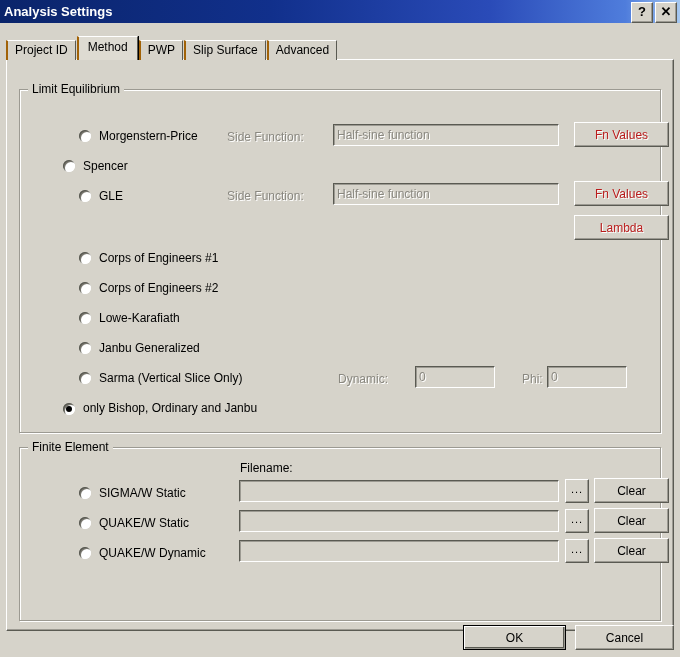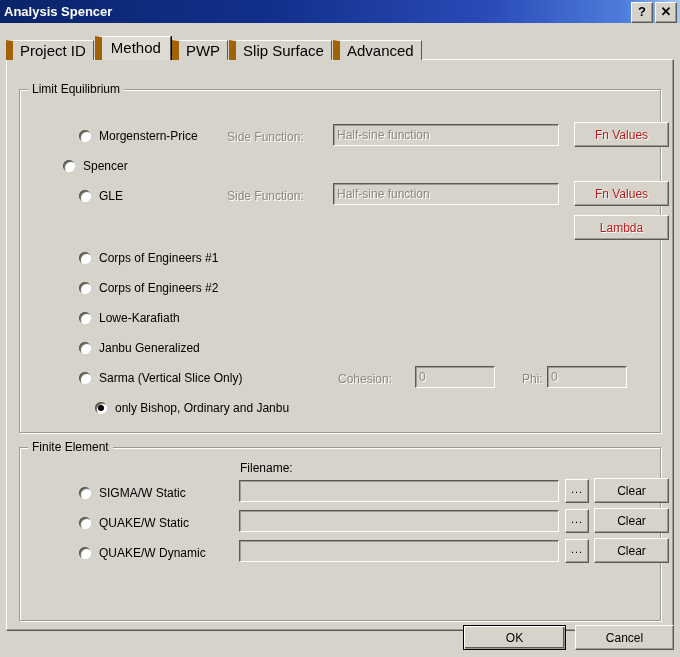--- a/index.html
+++ b/index.html
@@ -66,24 +66,24 @@
     display: flex;
     align-items: flex-end;
   }
   .tab {
     height: 19px;
     line-height: 19px;
     padding: 0 7px;
     margin-right: 1px;
     background: #d6d3ca;
     border-top: 1px solid #ffffff;
-    border-left: 7px solid #a16207;
+    border-left: 2px solid #a16207;
     border-right: 1px solid #5a5a52;
     border-bottom: none;
-    font-size: 15px;
+    font-size: 12px;
     white-space: nowrap;
     cursor: default;
     position: relative;
     z-index: 1;
   }
   .tab.active {
     height: 23px;
     line-height: 21px;
     background: #dedbd2;
     margin-top: -4px;
@@ -209,21 +209,21 @@
   .btn.default {
     border: 1px solid #000;
     box-shadow: inset 1px 1px 0 #ffffff, inset -1px -1px 0 #9c9a92, inset -2px -2px 0 #5a5a52;
   }
   .btn.ellipsis { font-size: 11px; letter-spacing: 1px; padding-bottom: 4px; }
 </style>
 </head>
 <body>
 
 <div class="titlebar">
-  <div class="titlebar-text">Analysis Spencer</div>
+  <div class="titlebar-text">Analysis Settings</div>
   <div class="titlebar-btns">
     <div class="tbtn">?</div>
     <div class="tbtn">✕</div>
   </div>
 </div>
 
 <div class="tabstrip">
   <div class="tab">Project ID</div>
   <div class="tab active">Method</div>
   <div class="tab">PWP</div>
@@ -277,26 +277,26 @@
 
   <div class="radio" style="left:72px; top:281px;">
     <span class="dot"></span>
     <span class="rlabel">Janbu Generalized</span>
   </div>
 
   <div class="radio" style="left:72px; top:311px;">
     <span class="dot"></span>
     <span class="rlabel">Sarma (Vertical Slice Only)</span>
   </div>
-  <div class="plainlabel disabled" style="left:331px; top:312px;">Cohesion:</div>
+  <div class="plainlabel disabled" style="left:331px; top:312px;">Dynamic:</div>
   <div class="field" style="left:408px; top:306px; width:80px; height:22px;">0</div>
   <div class="plainlabel disabled" style="left:515px; top:312px;">Phi:</div>
   <div class="field" style="left:540px; top:306px; width:80px; height:22px;">0</div>
 
-  <div class="radio" style="left:88px; top:341px;">
+  <div class="radio" style="left:56px; top:341px;align-items:flex-end;">
     <span class="dot checked"></span>
     <span class="rlabel">only Bishop, Ordinary and Janbu</span>
   </div>
 
   <div class="groupbox" style="left:12px; top:387px; width:640px; height:172px;">
     <div class="gb-label">Finite Element</div>
   </div>
 
   <div class="plainlabel" style="left:233px; top:401px;">Filename:</div>
 

